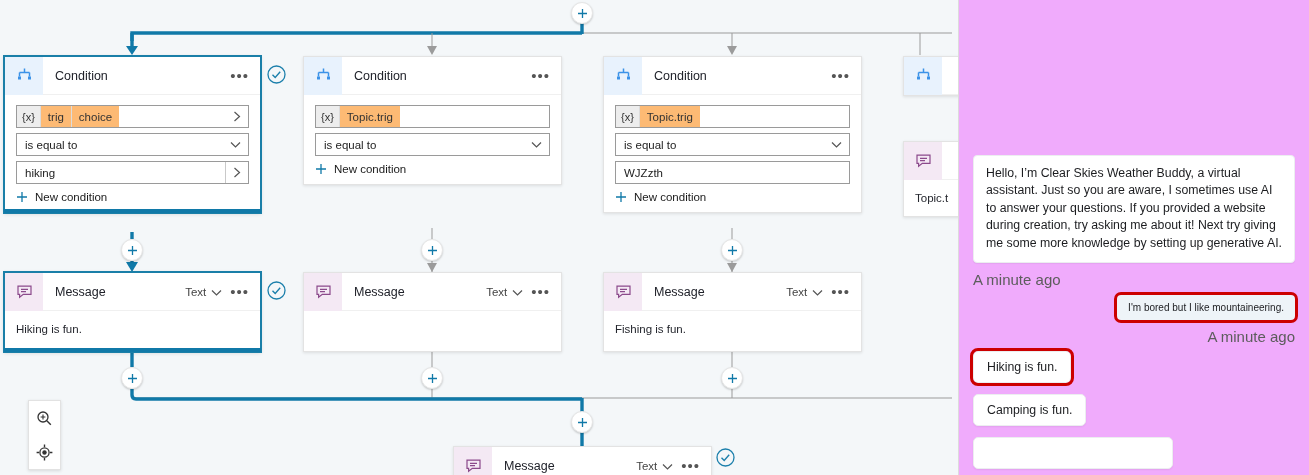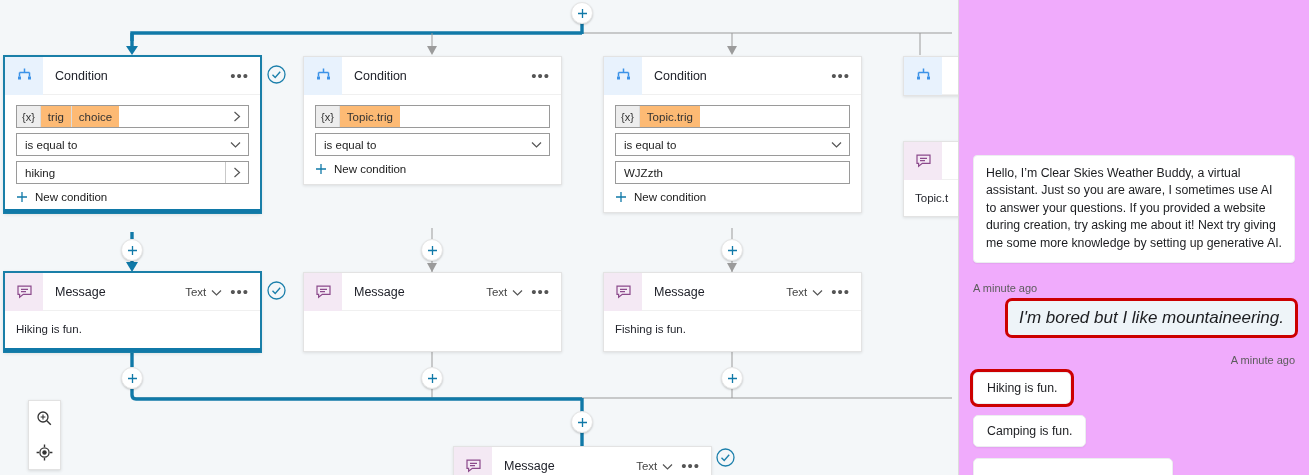--- a/index.html
+++ b/index.html
@@ -111,23 +111,23 @@
     background: #f0abfc; border-left: 1px solid #dcdcdc; overflow: hidden;
   }
   .bubble-row { padding: 0 14px; }
   .bot-bubble {
     background: #ffffff; border: 1px solid #eceef0; border-radius: 4px;
     padding: 9px 12px 10px 12px; font-size: 12.3px; line-height: 17.4px; color: #1c1d20;
     box-shadow: 0 1px 1px rgba(0,0,0,.05);
   }
   .user-bubble {
     display: inline-block; background: #eef4f8; border-radius: 4px;
-    padding: 7px 11px; font-size: 17px; color: #1c1d20; font-style: italic;
-  }
-  .ts { font-size: 11px; color: #5c5c5c; margin-top: 19px; }
+    padding: 7px 11px; font-size: 10px; color: #1c1d20;
+  }
+  .ts { font-size: 15px; color: #5c5c5c; margin-top: 8px; }
   .ts.right { text-align: right; }
   .opt-bubble {
     display: inline-block; background: #ffffff; border: 1px solid #eceef0; border-radius: 5px;
     padding: 8px 13px; font-size: 12.3px; color: #1c1d20;
     box-shadow: 0 1px 2px rgba(0,0,0,.06);
   }
   .hl { outline: 3px solid #cc0000; outline-offset: 0px; }
 </style>
 </head>
 <body>

